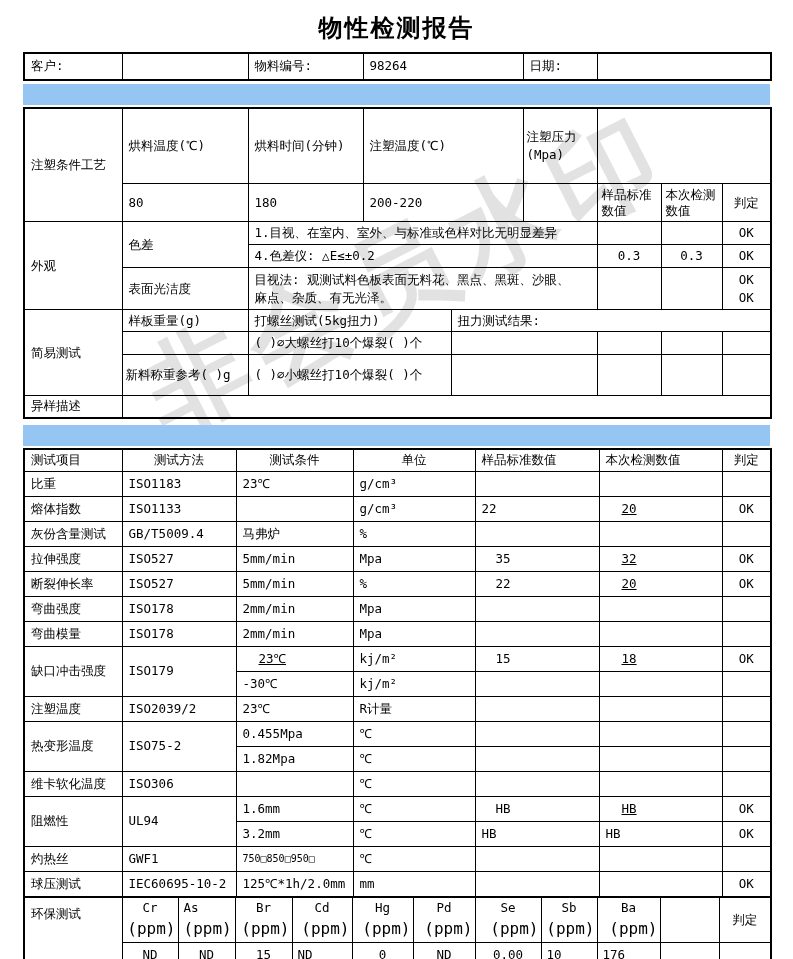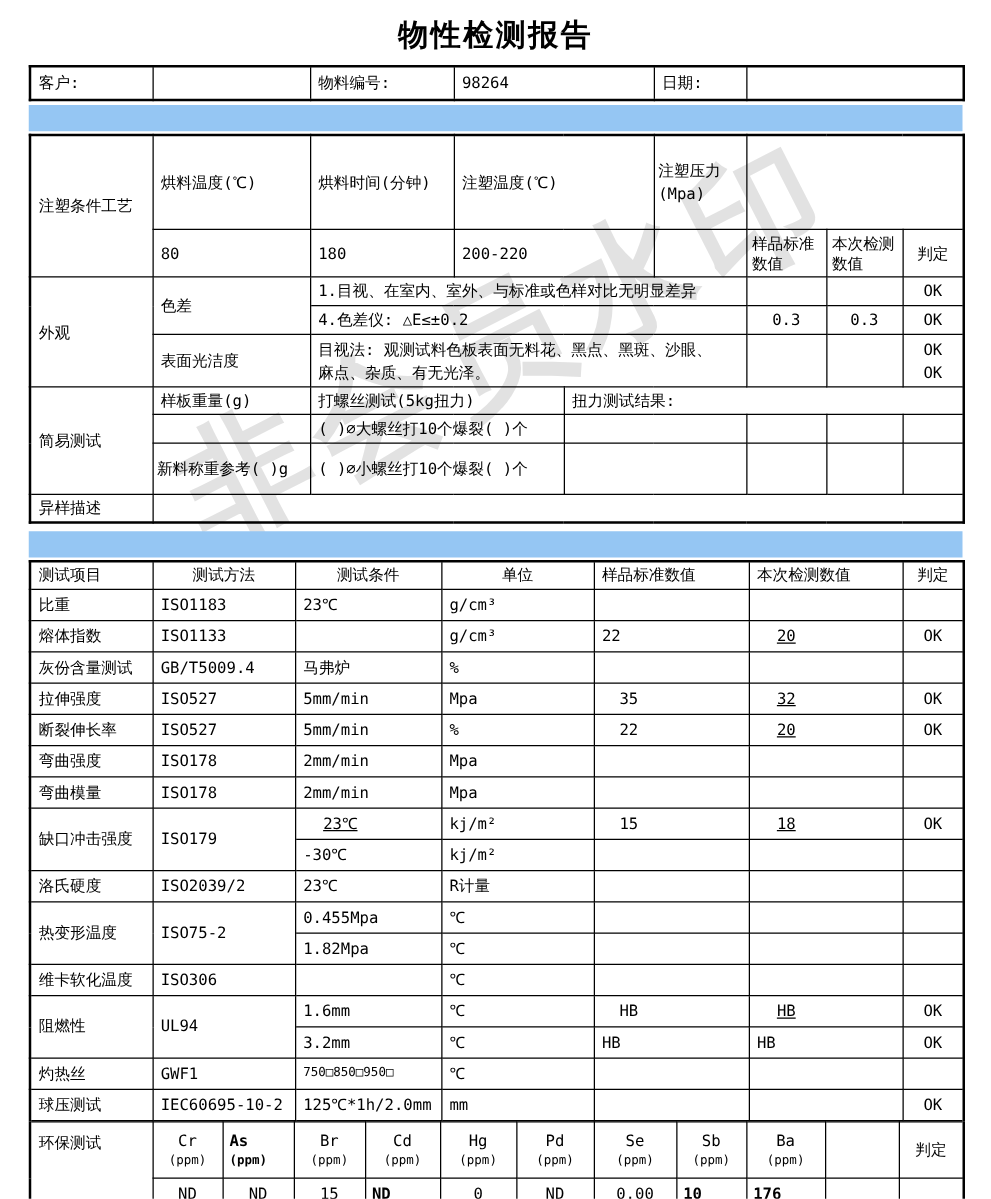--- a/index.html
+++ b/index.html
@@ -29,23 +29,23 @@
   }
   td {
     border: 1px solid #000; font-size: 12.5px; padding: 1px 6px;
     vertical-align: middle; overflow: hidden; white-space: nowrap;
     line-height: 1.45;
   }
   .c   { text-align: center; padding: 1px 2px; }
   .wrap{ white-space: normal; line-height: 1.3; }
   .vind{ padding-left: 22px; text-decoration: underline; }
   .ind20{ padding-left: 20px; }
-  .lft { text-align: left; padding-left: 5px; font-weight: bold; }
+  .lft { text-align: left; padding-left: 5px; }
   .sm  { font-size: 10px; margin-top: 32px; }
-  .u11 { font-size: 10px; }
+  .u11 { font-size: 16px; text-align: right; }
   .bar {
     position: relative; z-index: 2;
     height: 21px; width: 747px; margin-left: 23px; background: #95C6F3;
   }
   #bar1 { margin-top: 3px; margin-bottom: 2px; }
   #bar2 { margin-top: 6px; margin-bottom: 2px; }
   #info-table { margin-top: 8px; }
   #info-table tr:nth-child(1) td { height: 27px; margin-left: 40px; }
   #info-table tr:nth-child(2) td { height: 26px; }
   #mid-table tr:nth-child(1) td { height: 44px; }
@@ -277,21 +277,21 @@
     <td class="c">OK</td>
   </tr>
   <tr>
     <td>-30℃</td>
     <td>kj/m²</td>
     <td></td>
     <td></td>
     <td class="c"></td>
   </tr>
   <tr>
-    <td>洛氏硬度</td>
+    <td>注塑温度</td>
     <td>ISO2039/2</td>
     <td>23℃</td>
     <td>R计量</td>
     <td></td>
     <td></td>
     <td class="c"></td>
   </tr>
   <tr>
     <td rowspan="2">热变形温度</td>
     <td rowspan="2">ISO75-2</td>

